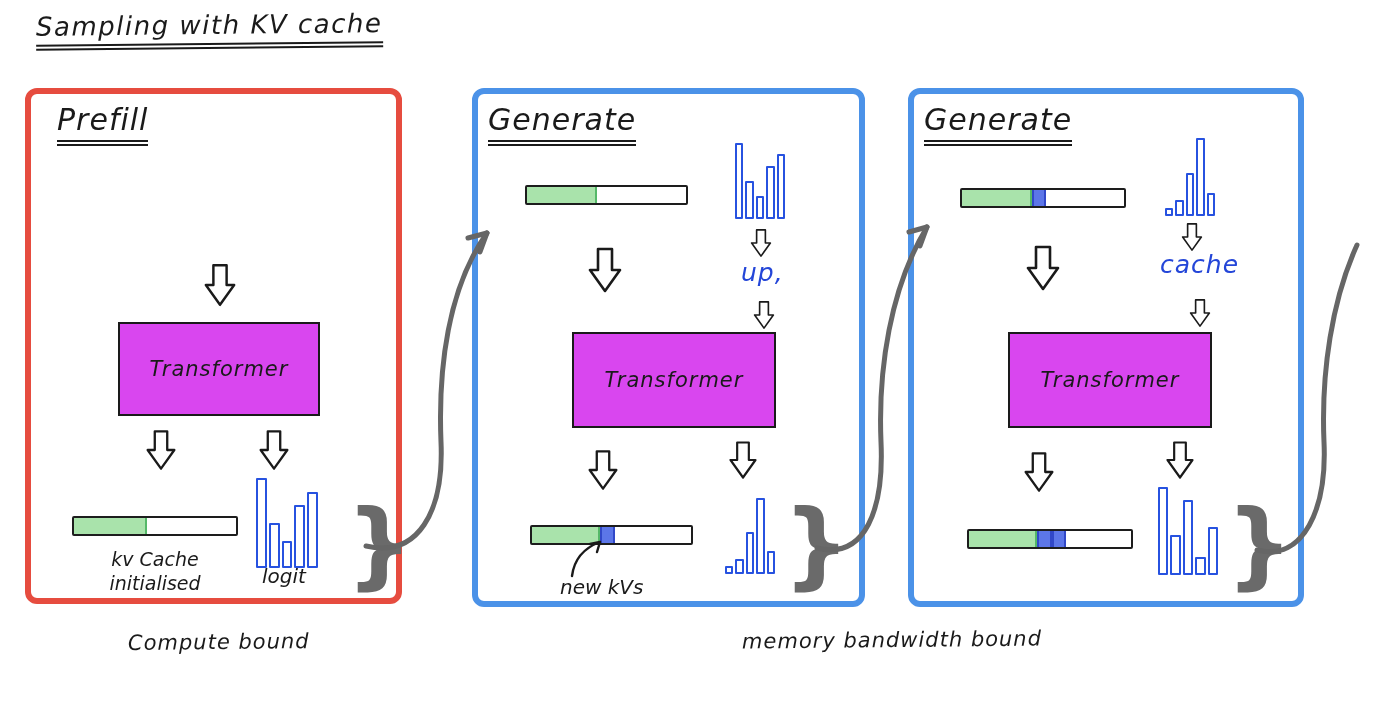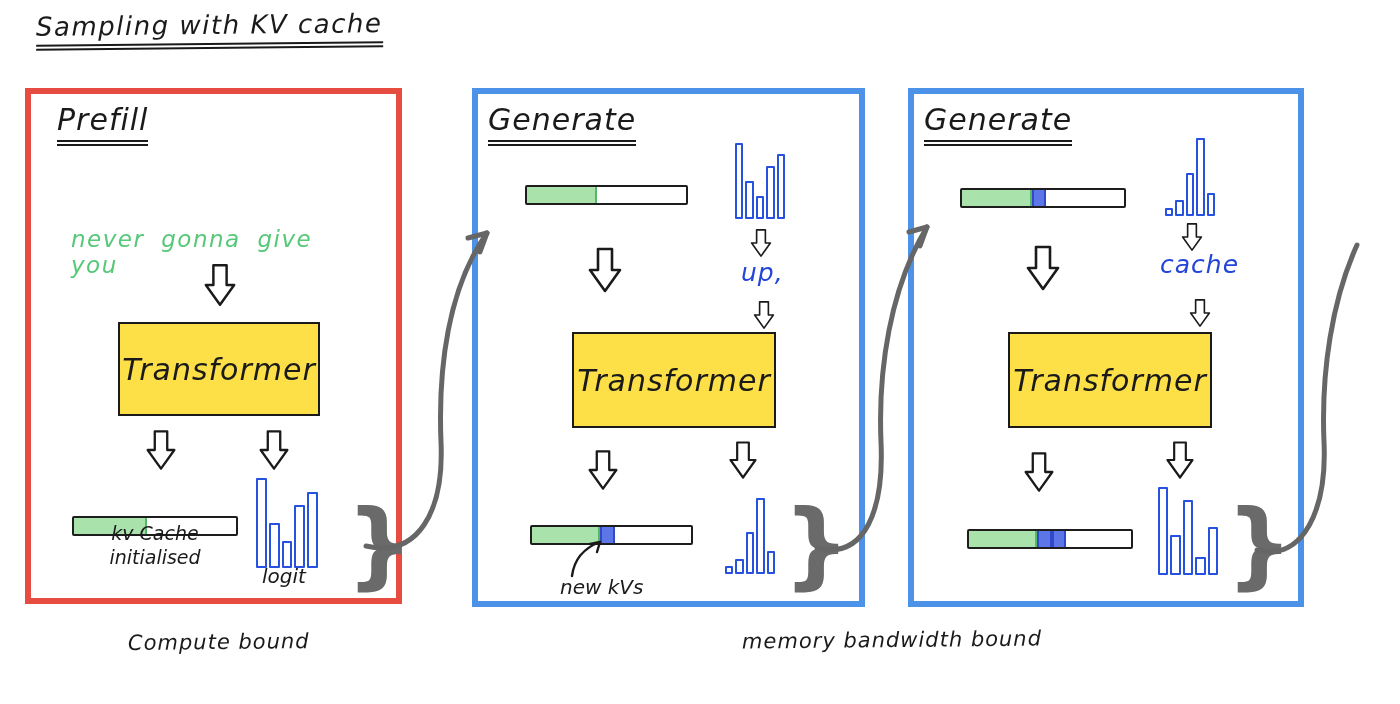--- a/index.html
+++ b/index.html
@@ -6,27 +6,27 @@
   .canvas{position:relative;width:1400px;height:704px;background:#ffffff;overflow:hidden;
           font-family:"DejaVu Sans",sans-serif;color:var(--ink,#1a1a1a);}
   .hw{font-style:italic;color:var(--ink,#1a1a1a);}
   .abs{position:absolute;}
   
   .du{display:inline-block;border-bottom:2px solid var(--ink,#1a1a1a);padding-bottom:2px;}
   .du-in{display:inline-block;border-bottom:2px solid var(--ink,#1a1a1a);padding-bottom:3px;}
   .title{left:36px;top:10px;font-size:26px;letter-spacing:1.5px;transform:rotate(-0.6deg);}
   .caption{font-size:21px;letter-spacing:1px;transform:rotate(-0.6deg);}
   
-  .panel{position:absolute;background:#fff;border-radius:0;box-sizing:border-box;}
+  .panel{position:absolute;background:#fff;border-radius:12px;box-sizing:border-box;}
   .panel-red{border:6px solid var(--red-border,#e64c3f);}
   .panel-blue{border:6px solid var(--blue-border,#4b92e8);}
   .panel .inner{position:absolute;inset:0;}
   .heading{font-size:30px;letter-spacing:1px;}
-  .tbox{position:absolute;border:2.5px solid var(--ink,#1a1a1a);background:#fde047;display:flex;
-        align-items:center;justify-content:center;font-size:30px;font-style:italic;letter-spacing:1px;}
+  .tbox{position:absolute;border:2.5px solid var(--ink,#1a1a1a);background:#d946ef;display:flex;
+        align-items:center;justify-content:center;font-size:21px;font-style:italic;letter-spacing:1px;}
   
   .kvbar{position:absolute;height:20px;border:2.5px solid #1d1d1d;border-radius:2px;background:#fff;
          display:flex;box-sizing:border-box;overflow:hidden;}
   .seg{height:100%;box-sizing:border-box;}
   .seg-green{background:var(--green-fill,#a9e3ab);border-right:2px solid var(--green-edge,#55b868);}
   .seg-blue{background:var(--blue-fill,#5c76e8);border-left:2px solid var(--blue-edge,#3148c8);
             border-right:2px solid var(--blue-edge,#3148c8);}
   .seg-empty{background:#fff;}
   
   .hist{position:absolute;display:flex;align-items:flex-end;gap:2px;}
@@ -56,41 +56,40 @@
   <div class="abs title hw">
     <span class="du"><span class="du-in">Sampling with KV cache</span></span>
   </div>
 
   <div class="panel panel-red" style="left:25px;top:88px;width:377px;height:516px;">
     <div class="inner">
       <div class="abs hw heading" style="left:26px;top:8px;">
         <span class="du"><span class="du-in">Prefill</span></span>
       </div>
 
-      <div class="abs hw green-text" style="left:40px;top:132px;width:300px;">never gonna give you</div>
 
       <svg class="arr" style="left:172px;top:168px;" width="34" height="46">
           <use href="#barrow"></use>
         </svg>
 
       <div class="tbox" style="left:87px;top:228px;width:198px;height:90px;">Transformer</div>
 
       <svg class="arr" style="left:114px;top:334px;" width="32" height="44">
           <use href="#barrow"></use>
         </svg>
       <svg class="arr" style="left:227px;top:334px;" width="32" height="44">
           <use href="#barrow"></use>
         </svg>
 
       <div class="kvbar" style="left:41px;top:422px;width:166px;">
           <div class="seg seg-green" style="width: 45%;"></div>
           <div class="seg seg-empty" style="width: 55%;"></div>
         </div>
 
-      <div class="abs hw small-label" style="left:49px;top:428px;width:150px;">
+      <div class="abs hw small-label" style="left:49px;top:454px;width:150px;">
         <div>kv Cache</div>
         <div>initialised</div>
       </div>
 
       <div class="hist" style="left:225px;top:384px;width:62px;height:90px;">
           <div class="hbar" style="height: 100%;"></div>
           <div class="hbar" style="height: 50%;"></div>
           <div class="hbar" style="height: 30%;"></div>
           <div class="hbar" style="height: 70%;"></div>
           <div class="hbar" style="height: 85%;"></div>

